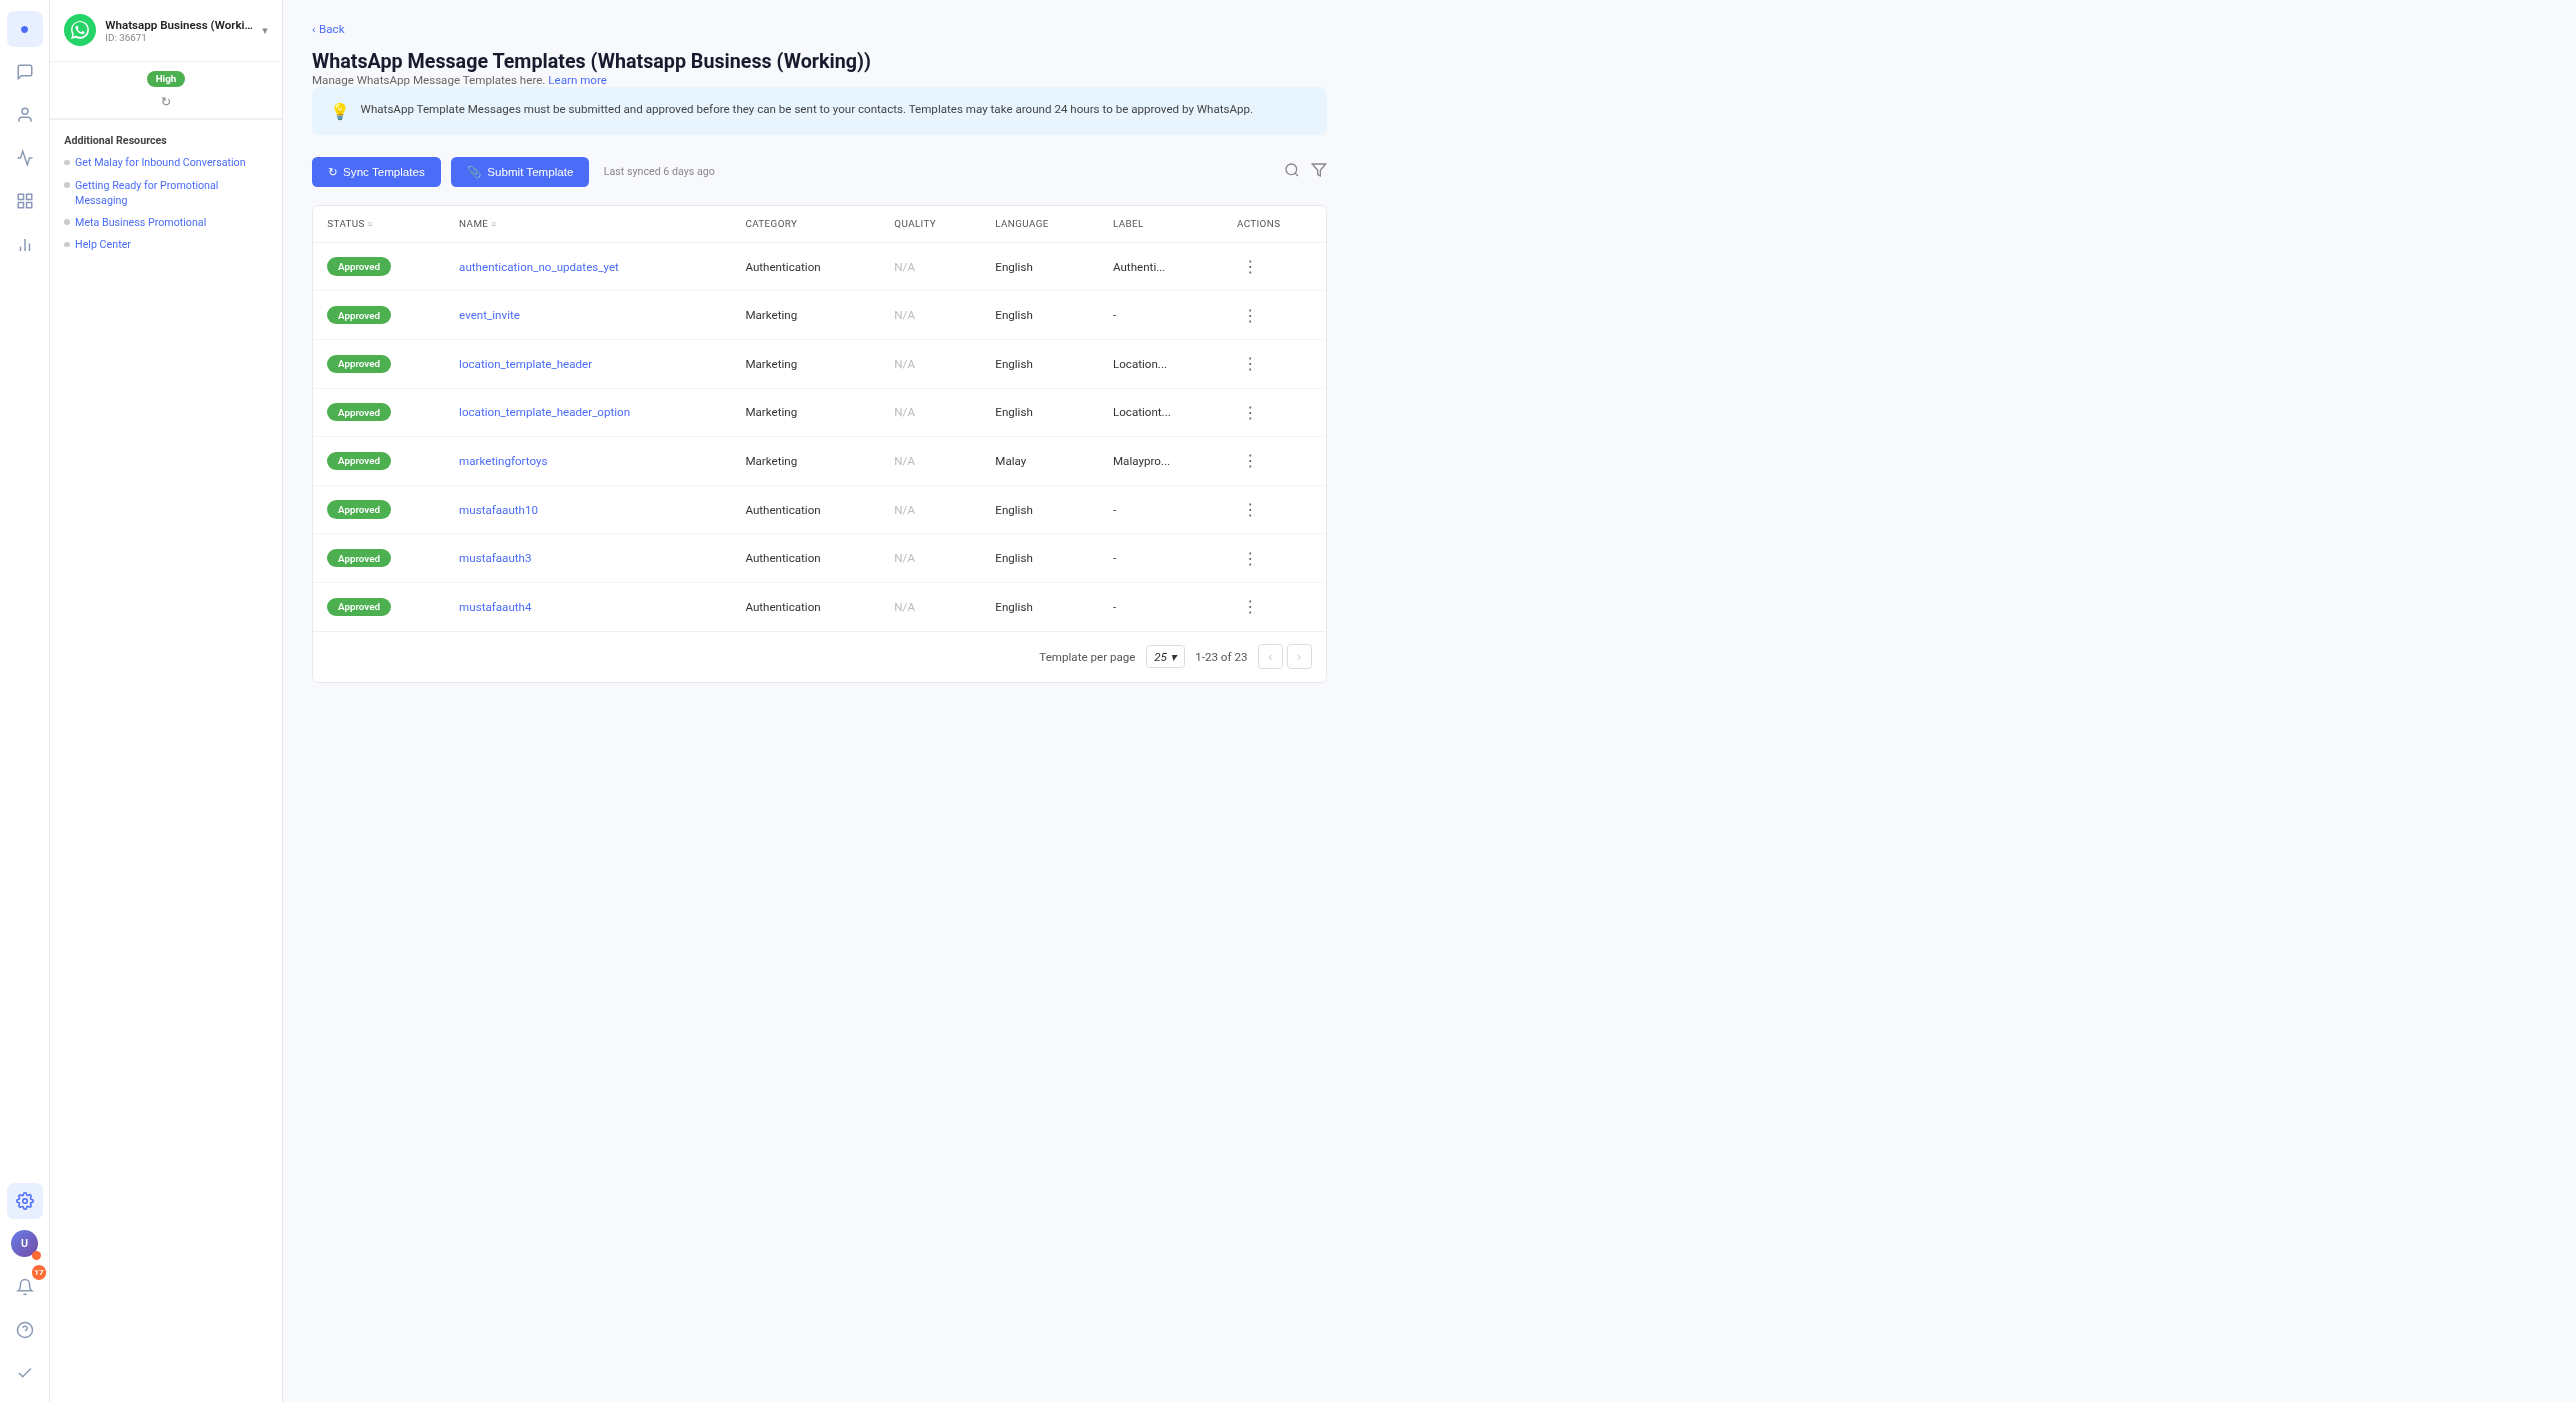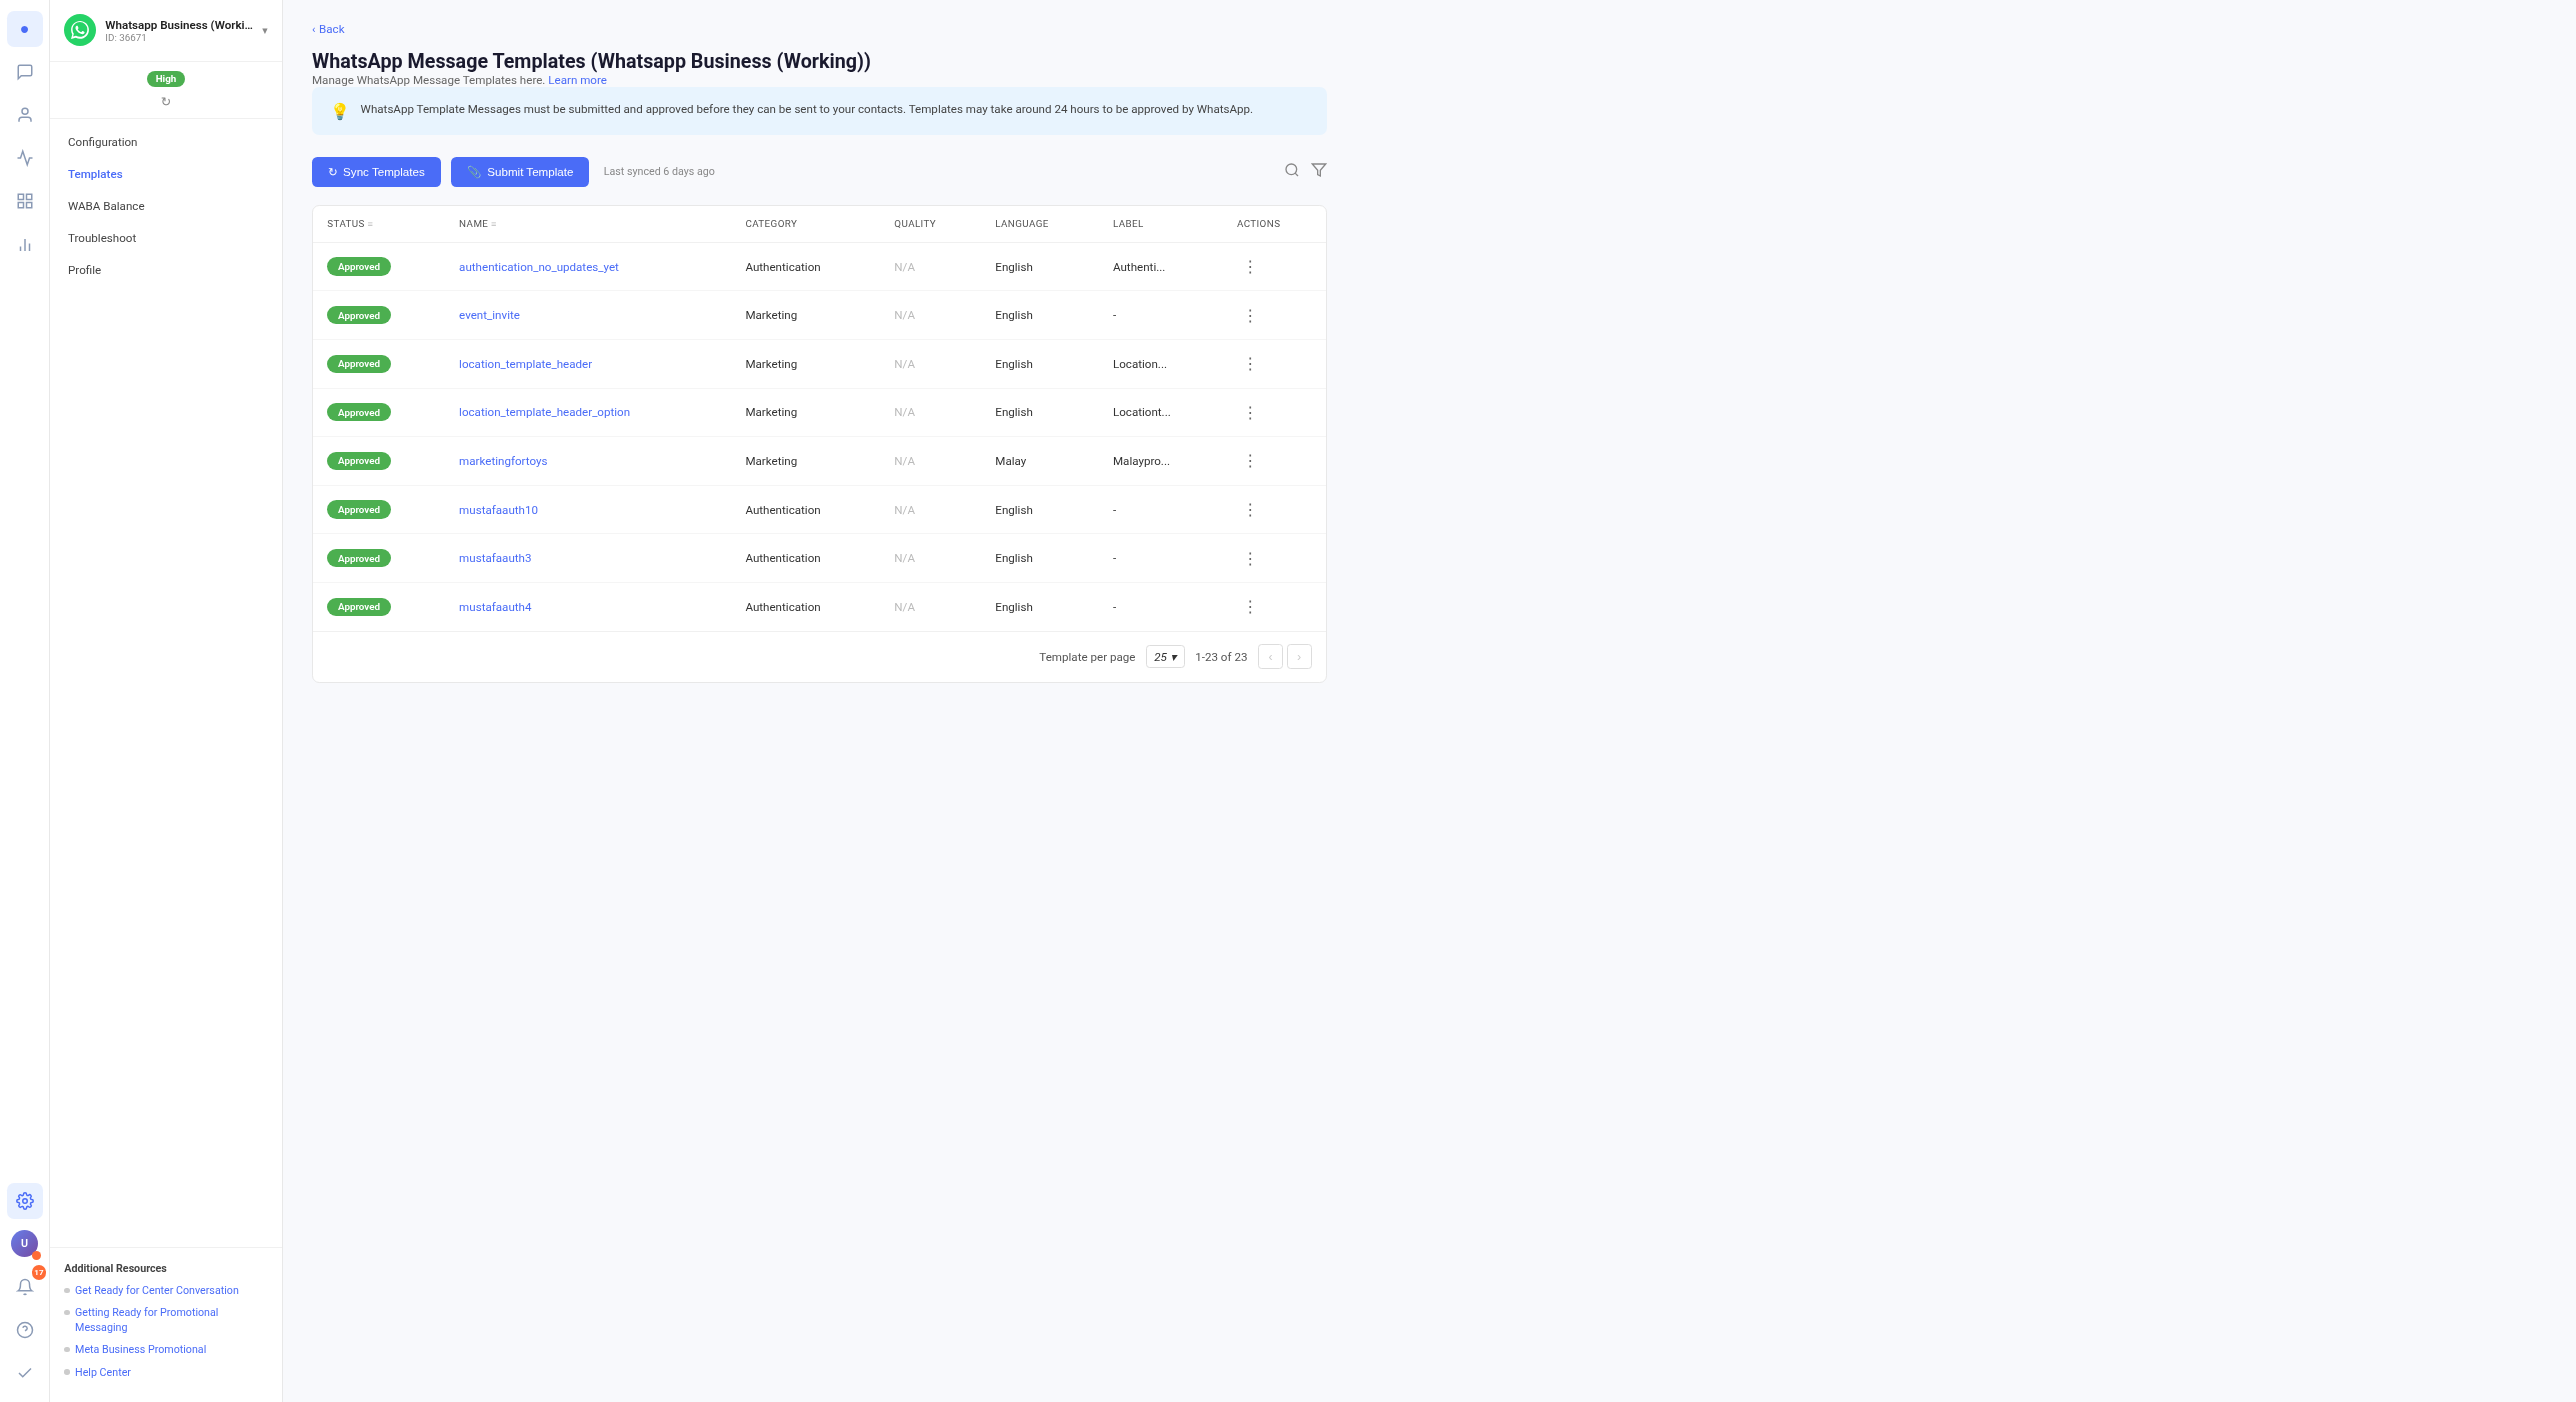--- a/index.html
+++ b/index.html
@@ -337,33 +337,26 @@
       <div class="sidebar-id">ID: 36671</div>
     </div>
     <div class="sidebar-chevron">▾</div>
   </div>
 
   <div class="sidebar-status-bar">
     <span class="badge-high">High</span>
     <span class="refresh-icon">↻</span>
   </div>
 
-  <nav class="sidebar-nav">
-    <div class="sidebar-nav-item">Configuration</div>
-    <div class="sidebar-nav-item active">Templates</div>
-    <div class="sidebar-nav-item">WABA Balance</div>
-    <div class="sidebar-nav-item">Troubleshoot</div>
-    <div class="sidebar-nav-item">Profile</div>
-  </nav>
 
   <div class="sidebar-additional">
     <div class="sidebar-additional-title">Additional Resources</div>
     <div class="sidebar-additional-item">
       <div class="dot"></div>
-      <span class="sidebar-additional-link">Get Ready for Center Conversation</span>
+      <span class="sidebar-additional-link">Get Malay for Inbound Conversation</span>
     </div>
     <div class="sidebar-additional-item">
       <div class="dot"></div>
       <span class="sidebar-additional-link">Getting Ready for Promotional Messaging</span>
     </div>
     <div class="sidebar-additional-item">
       <div class="dot"></div>
       <span class="sidebar-additional-link">Meta Business Promotional</span>
     </div>
     <div class="sidebar-additional-item">

